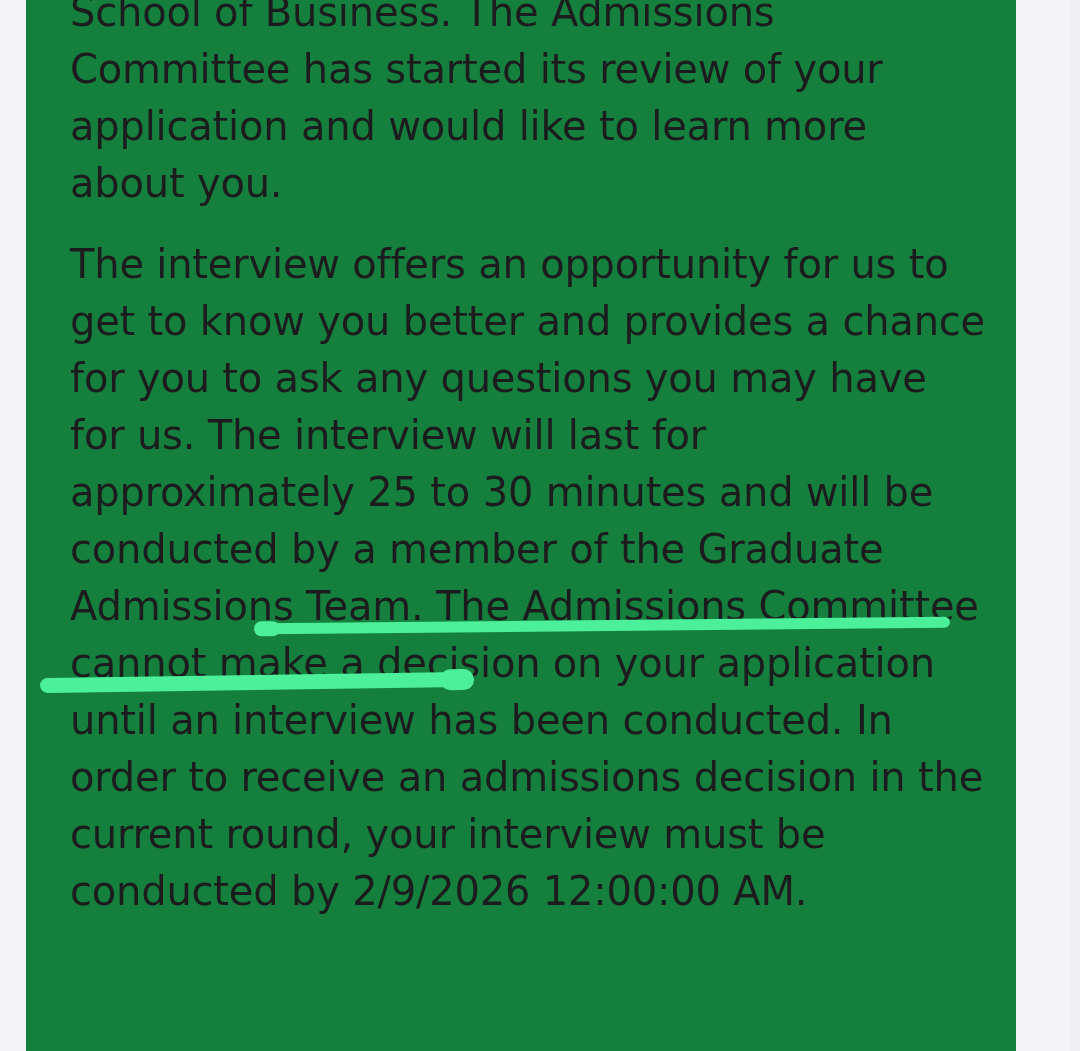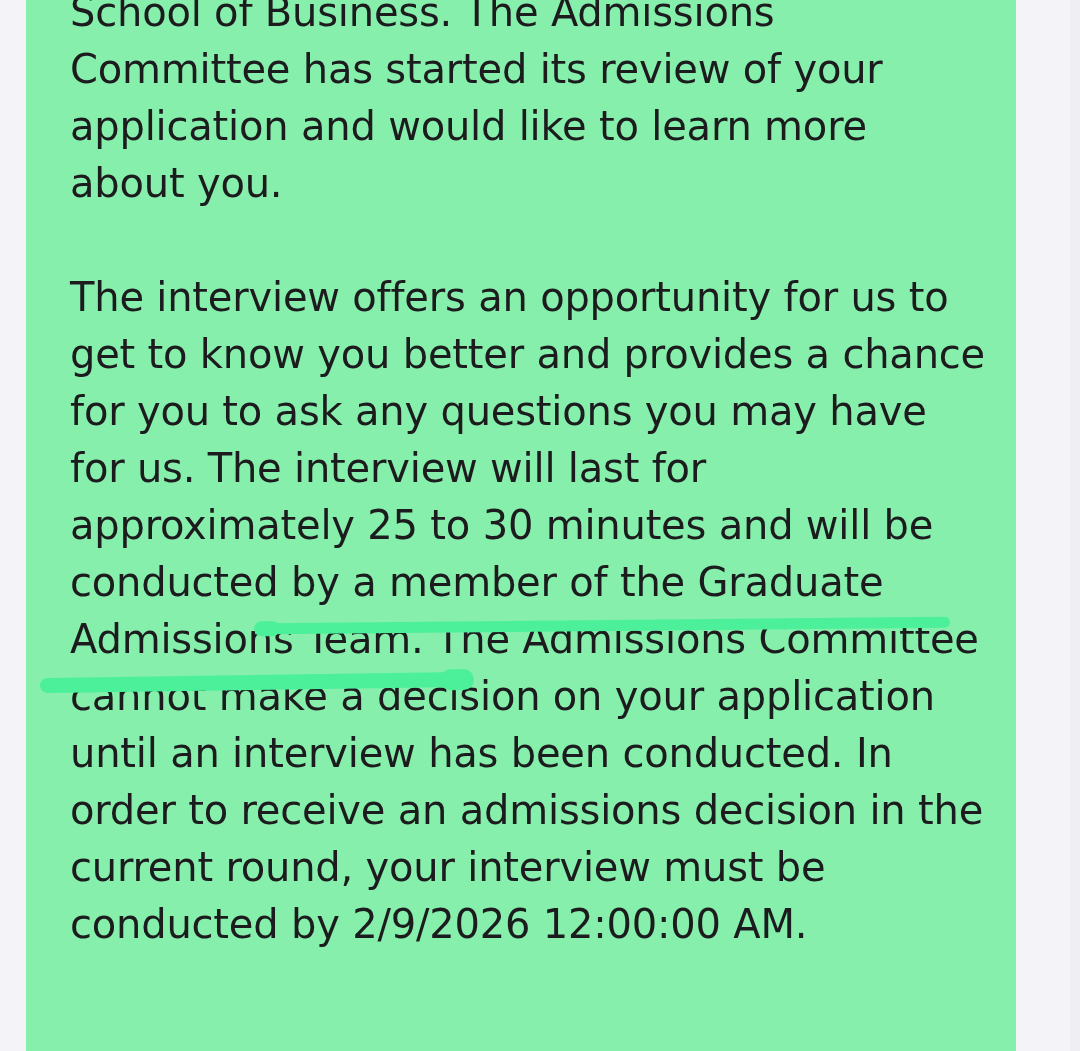--- a/index.html
+++ b/index.html
@@ -42,40 +42,40 @@
     width: 10px;
     height: 1051px;
     background: #efeef3;
   }
   .message-card {
     position: absolute;
     left: 26px;
     top: 0;
     width: 990px;
     height: 1051px;
-    background: #86efac;
+    background: #15803d;
     box-sizing: border-box;
     padding: 0 30px 0 44px;
   }
   .body-text {
     position: relative;
     margin: 0;
     padding-top: 0;
     font-size: 40px;
     line-height: 57px;
     color: #1c1c1e;
     letter-spacing: -0.2px;
     font-family: "DejaVu Sans", sans-serif;
     font-weight: 400;
   }
   .para {
     margin: 0;
   }
   .para + .para {
-    margin-top: 57px;
+    margin-top: 24px;
   }
   .first-para {
     margin-top: -16px;
   }
   
   .highlight-layer {
     position: absolute;
     left: 0;
     top: 0;
     width: 990px;

